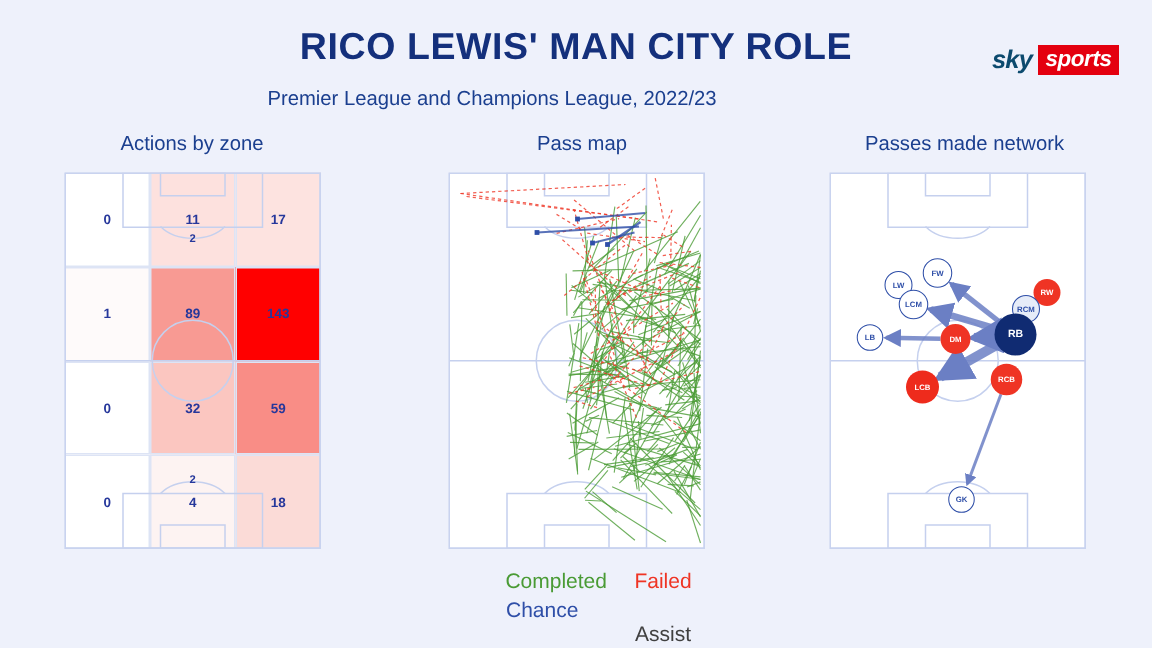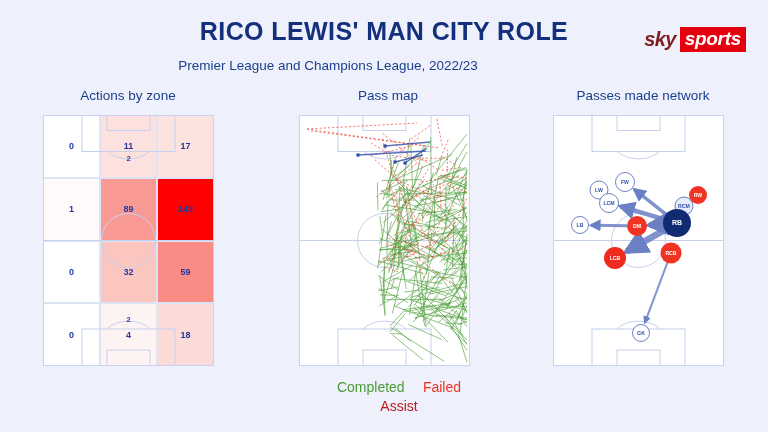--- a/index.html
+++ b/index.html
@@ -15,23 +15,23 @@
   
   .title{
     position:absolute;top:17px;left:0;width:768px;text-align:center;
     font-size:25px;font-weight:700;letter-spacing:.4px;color:#14307c;
   }
   .subtitle{
     position:absolute;top:58px;left:0;width:656px;text-align:center;
     font-size:13.5px;font-weight:400;color:#1b3f8f;
   }
   .logo{position:absolute;top:30px;right:22px;display:flex;align-items:center;height:19px;}
-  .logo .sky{font-size:20px;font-weight:700;color:#7f1d1d;letter-spacing:-.6px;font-style:italic;}
+  .logo .sky{font-size:17px;font-weight:700;color:#0c4a6e;letter-spacing:-.6px;font-style:italic;}
   .logo .sports{
-    margin-left:4px;background:#e4000f;color:#fff;font-size:19px;font-weight:700;
+    margin-left:4px;background:#e4000f;color:#fff;font-size:15px;font-weight:700;
     padding:1px 5px 2px 5px;letter-spacing:-.3px;font-style:italic;
   }
 
   
   .panel-title{
     position:absolute;font-size:13.5px;font-weight:400;color:#1b3f8f;
     text-align:center;width:230px;top:88px;
   }
   #pt0{left:13px;} #pt1{left:273px;} #pt2{left:528px;}
 
@@ -52,21 +52,21 @@
   .marks{position:absolute;inset:0;pointer-events:none;}
   .marks svg{width:100%;height:100%;display:block;}
 
   
   .legend{position:absolute;left:299px;top:378px;width:200px;}
   .legend .row{display:flex;justify-content:center;}
   .legend .item{font-size:14px;font-weight:400;line-height:19px;}
   .legend .c0{color:#4a9b35;width:86px;}
   .legend .c1{color:#ef3424;}
   .legend .c2{color:#2f4fa8;width:86px;}
-  .legend .c3{color:#b91c1c;}
+  .legend .c3{color:#404040;margin-top:16px;}
 </style>
 </head>
 <body>
 
 <div class="stage">
 
   <div class="title">RICO LEWIS' MAN CITY ROLE</div>
   <div class="subtitle">Premier League and Champions League, 2022/23</div>
   <div class="logo">
     <span class="sky">sky</span>
@@ -546,17 +546,18 @@
     </div>
     <div class="panel-frame"></div>
   </div>
 
   <div class="legend">
     <div class="row">
       <span class="item c0">Completed</span>
       <span class="item c1">Failed</span>
     </div>
     <div class="row">
+      <span class="item c2">Chance</span>
       <span class="item c3">Assist</span>
     </div>
   </div>
 
 </div>
 
 </body></html>

